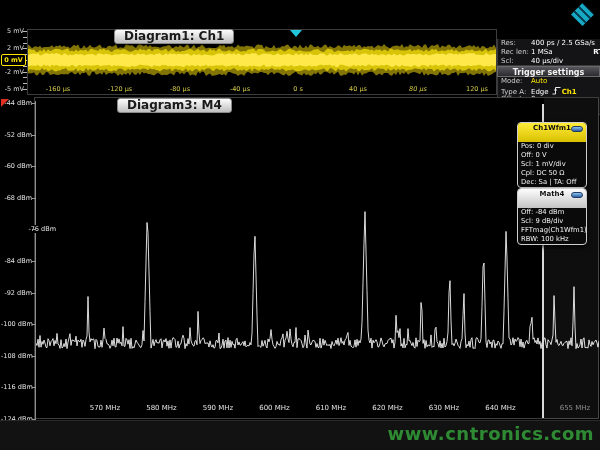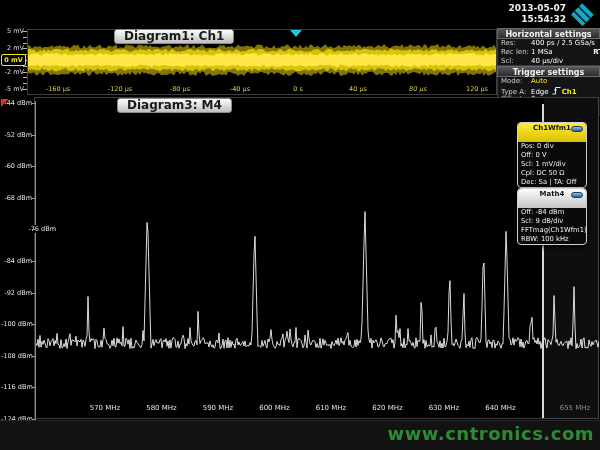--- a/index.html
+++ b/index.html
@@ -60,24 +60,20 @@
   .right-freq{position:absolute;left:554px;top:404px;width:42px;text-align:center;font-size:7px;color:#8f8f8f;}
   
   .bottombar{position:absolute;left:0;top:420px;width:600px;height:30px;background:#121212;border-top:1px solid #2a2a2a;}
   .watermark{position:absolute;right:6px;top:423px;font-size:18px;font-weight:600;letter-spacing:.5px;}
 </style>
 </head>
 <body>
 
 <div id="screen">
 
-  <div class="stamp">
-    <div>2013-05-07</div>
-    <div>15:54:32</div>
-  </div>
   <div class="rs-logo"></div>
 
   <div class="frame" style="left:27px;top:29px;width:470px;height:66px;"></div>
   <svg id="wave-svg" class="abs" style="left:28px;top:30px;" width="468" height="52" viewBox="0 0 468 52">
       <polygon points="0,14.6 2,16.1 4,18.2 6,16.7 8,16.3 10,17.2 12,15.8 14,17.9 16,16.9 18,17.1 20,17.0 22,16.8 24,15.2 26,17.5 28,15.7 30,16.2 32,14.9 34,16.9 36,15.5 38,17.0 40,16.5 42,18.3 44,16.4 46,14.7 48,15.9 50,14.5 52,18.2 54,18.3 56,15.2 58,18.0 60,17.1 62,14.7 64,17.1 66,17.4 68,16.9 70,15.7 72,14.6 74,17.8 76,17.4 78,18.2 80,16.0 82,15.8 84,16.8 86,15.9 88,14.1 90,18.4 92,17.3 94,17.7 96,17.8 98,14.1 100,14.7 102,15.4 104,14.9 106,16.8 108,17.9 110,14.8 112,14.1 114,15.0 116,16.2 118,14.3 120,17.0 122,15.1 124,16.9 126,16.6 128,16.8 130,17.0 132,17.8 134,17.0 136,16.2 138,16.2 140,15.1 142,15.3 144,18.0 146,17.5 148,15.9 150,17.3 152,14.9 154,16.4 156,17.4 158,15.0 160,14.0 162,18.4 164,16.9 166,14.2 168,18.5 170,17.0 172,16.5 174,14.0 176,16.6 178,18.4 180,17.8 182,17.7 184,17.9 186,18.0 188,18.1 190,16.9 192,14.6 194,16.0 196,14.5 198,17.7 200,16.3 202,16.8 204,15.9 206,17.7 208,17.0 210,14.6 212,16.6 214,16.3 216,16.8 218,15.8 220,15.7 222,16.6 224,16.2 226,18.3 228,15.4 230,14.3 232,14.9 234,14.7 236,18.5 238,15.9 240,17.3 242,17.9 244,17.7 246,15.0 248,18.4 250,17.5 252,17.7 254,15.9 256,16.6 258,15.1 260,14.4 262,17.0 264,18.2 266,15.7 268,16.3 270,18.1 272,14.4 274,17.4 276,18.0 278,15.6 280,18.1 282,14.2 284,14.9 286,17.0 288,17.0 290,15.8 292,17.7 294,17.2 296,15.0 298,14.5 300,17.7 302,16.0 304,17.3 306,18.1 308,17.3 310,15.3 312,16.1 314,18.0 316,14.7 318,16.3 320,15.7 322,15.5 324,16.7 326,14.8 328,17.0 330,15.3 332,14.9 334,17.8 336,16.3 338,17.0 340,16.0 342,16.6 344,15.8 346,17.9 348,16.4 350,15.0 352,16.1 354,16.6 356,14.1 358,16.2 360,17.2 362,18.5 364,16.6 366,15.9 368,15.4 370,15.7 372,16.5 374,14.1 376,17.8 378,16.2 380,16.8 382,14.2 384,15.6 386,16.6 388,16.0 390,14.7 392,16.1 394,17.7 396,14.4 398,14.6 400,18.4 402,16.5 404,15.1 406,16.0 408,14.8 410,14.2 412,17.9 414,15.4 416,16.5 418,16.8 420,14.4 422,14.9 424,17.4 426,16.6 428,18.3 430,16.6 432,14.9 434,17.7 436,17.3 438,16.5 440,15.8 442,15.3 444,16.8 446,15.1 448,17.5 450,15.8 452,18.5 454,16.1 456,16.3 458,17.9 460,18.2 462,16.4 464,17.3 466,14.4 468,18.1 468,42.0 466,42.5 464,44.2 462,45.0 460,46.0 458,42.9 456,45.9 454,42.6 452,44.3 450,43.4 448,43.7 446,45.3 444,44.7 442,43.6 440,45.5 438,42.4 436,42.9 434,43.2 432,43.1 430,45.9 428,41.7 426,43.0 424,43.0 422,44.8 420,45.6 418,44.2 416,43.8 414,44.9 412,41.7 410,44.7 408,45.6 406,44.8 404,44.0 402,43.9 400,45.6 398,43.3 396,45.8 394,41.6 392,44.2 390,43.2 388,42.6 386,42.0 384,42.6 382,43.2 380,44.7 378,41.7 376,44.1 374,42.6 372,45.3 370,41.5 368,45.0 366,43.1 364,45.8 362,45.2 360,43.0 358,43.0 356,43.1 354,45.6 352,43.4 350,44.4 348,45.5 346,43.0 344,41.8 342,41.7 340,42.3 338,43.6 336,43.4 334,45.8 332,42.0 330,45.5 328,41.8 326,44.5 324,43.0 322,42.7 320,42.4 318,45.1 316,44.4 314,45.7 312,45.5 310,41.8 308,43.0 306,44.7 304,41.9 302,43.7 300,42.4 298,41.7 296,41.8 294,44.1 292,44.7 290,41.9 288,44.2 286,43.2 284,45.6 282,45.8 280,44.3 278,45.3 276,42.9 274,45.6 272,44.6 270,44.1 268,41.6 266,42.8 264,43.9 262,45.8 260,45.8 258,43.6 256,45.4 254,44.8 252,43.5 250,42.4 248,42.8 246,44.4 244,42.0 242,43.0 240,45.2 238,43.1 236,43.0 234,41.9 232,42.0 230,43.6 228,43.0 226,42.8 224,43.9 222,43.0 220,41.7 218,43.1 216,46.0 214,44.3 212,44.4 210,46.0 208,44.1 206,43.7 204,43.1 202,42.1 200,42.1 198,45.7 196,44.0 194,45.2 192,43.9 190,44.4 188,45.3 186,45.6 184,46.0 182,43.4 180,44.4 178,46.0 176,42.0 174,41.6 172,43.5 170,41.8 168,45.9 166,44.8 164,44.4 162,45.8 160,41.9 158,42.3 156,44.6 154,42.4 152,44.2 150,42.1 148,41.7 146,45.5 144,43.9 142,43.3 140,44.7 138,45.0 136,44.8 134,45.2 132,44.2 130,42.7 128,43.9 126,45.6 124,44.8 122,44.1 120,44.0 118,42.7 116,43.5 114,41.8 112,45.0 110,42.5 108,44.9 106,44.2 104,41.8 102,45.6 100,42.8 98,44.8 96,43.4 94,45.4 92,43.8 90,46.0 88,43.4 86,42.4 84,43.7 82,42.9 80,43.5 78,44.9 76,41.7 74,44.7 72,42.9 70,44.3 68,44.6 66,41.6 64,41.9 62,45.8 60,45.5 58,42.0 56,43.3 54,42.8 52,45.2 50,42.2 48,44.2 46,43.9 44,42.0 42,42.7 40,44.4 38,43.9 36,44.6 34,44.0 32,44.4 30,45.0 28,44.8 26,44.1 24,44.6 22,45.1 20,42.2 18,42.1 16,44.8 14,45.1 12,42.2 10,44.9 8,45.5 6,42.3 4,43.2 2,43.3 0,43.4" fill="#8a7a06" opacity="0.95"></polygon>
       <polygon points="0,19.1 2,19.0 4,20.1 6,19.4 8,21.7 10,22.0 12,20.0 14,21.5 16,18.8 18,21.7 20,19.2 22,21.0 24,20.5 26,19.3 28,18.7 30,19.1 32,19.2 34,20.4 36,19.7 38,18.9 40,18.5 42,21.4 44,20.4 46,21.8 48,19.6 50,21.5 52,19.9 54,20.3 56,20.4 58,19.4 60,21.7 62,19.2 64,18.8 66,19.7 68,20.0 70,21.1 72,18.7 74,19.7 76,18.6 78,20.4 80,19.6 82,21.3 84,21.9 86,20.0 88,19.5 90,19.0 92,20.0 94,19.5 96,19.1 98,19.8 100,21.0 102,21.8 104,21.5 106,20.2 108,19.8 110,20.5 112,18.6 114,20.1 116,19.4 118,20.8 120,19.1 122,19.0 124,21.4 126,19.3 128,19.2 130,18.8 132,20.2 134,20.5 136,19.8 138,18.7 140,21.4 142,20.8 144,18.8 146,20.1 148,21.9 150,21.1 152,21.9 154,21.0 156,21.0 158,20.2 160,19.6 162,18.9 164,19.4 166,21.1 168,20.0 170,18.8 172,20.8 174,20.3 176,19.5 178,21.8 180,21.2 182,18.6 184,20.5 186,19.4 188,21.4 190,18.7 192,18.7 194,20.9 196,21.3 198,21.4 200,20.5 202,20.2 204,21.7 206,20.9 208,18.9 210,20.0 212,21.4 214,21.4 216,20.9 218,21.6 220,19.6 222,19.4 224,18.7 226,18.8 228,21.2 230,19.0 232,19.1 234,18.9 236,19.7 238,21.9 240,21.5 242,21.5 244,20.6 246,21.1 248,21.6 250,20.6 252,19.0 254,19.9 256,21.6 258,20.9 260,19.2 262,18.6 264,19.8 266,19.9 268,21.6 270,20.7 272,20.3 274,20.9 276,21.5 278,21.5 280,21.5 282,21.5 284,20.7 286,19.6 288,19.4 290,19.1 292,20.8 294,21.8 296,21.9 298,19.7 300,18.6 302,19.2 304,19.2 306,21.9 308,21.4 310,20.2 312,21.0 314,21.3 316,21.0 318,20.9 320,20.2 322,21.5 324,19.7 326,21.8 328,19.2 330,19.6 332,20.3 334,19.4 336,18.8 338,19.1 340,19.2 342,20.3 344,19.5 346,21.0 348,19.6 350,20.0 352,19.5 354,21.3 356,19.4 358,19.9 360,21.6 362,18.5 364,18.7 366,20.2 368,19.8 370,19.2 372,20.6 374,20.2 376,20.4 378,20.4 380,20.0 382,19.1 384,21.6 386,19.8 388,20.6 390,19.0 392,20.2 394,20.3 396,21.8 398,19.3 400,21.2 402,20.8 404,18.8 406,19.9 408,19.1 410,21.6 412,21.1 414,20.2 416,21.0 418,20.7 420,19.5 422,20.3 424,19.1 426,21.4 428,19.4 430,21.6 432,22.0 434,20.7 436,21.3 438,19.5 440,20.3 442,20.4 444,19.3 446,20.9 448,21.2 450,20.8 452,20.2 454,21.8 456,20.2 458,18.7 460,21.7 462,20.2 464,20.2 466,20.3 468,18.9 468,41.1 466,38.8 464,40.1 462,41.2 460,41.3 458,39.8 456,38.4 454,40.3 452,38.5 450,39.1 448,41.0 446,39.0 444,40.8 442,38.4 440,38.7 438,40.0 436,40.4 434,40.8 432,38.8 430,41.0 428,39.0 426,38.6 424,39.4 422,40.2 420,38.2 418,38.7 416,40.7 414,39.8 412,40.8 410,39.1 408,39.5 406,41.5 404,39.0 402,39.1 400,38.4 398,40.5 396,38.0 394,40.0 392,39.0 390,38.9 388,38.4 386,38.6 384,39.7 382,39.7 380,40.1 378,40.9 376,38.9 374,39.1 372,40.1 370,38.7 368,40.8 366,38.8 364,39.9 362,40.4 360,38.6 358,41.2 356,38.9 354,38.7 352,38.8 350,38.1 348,39.7 346,41.0 344,38.1 342,39.8 340,40.2 338,40.1 336,40.6 334,38.8 332,41.0 330,40.9 328,38.4 326,39.6 324,38.4 322,38.4 320,39.6 318,41.4 316,39.3 314,40.1 312,39.9 310,38.6 308,41.4 306,39.9 304,38.4 302,38.0 300,41.1 298,40.6 296,38.2 294,39.1 292,39.7 290,39.8 288,40.6 286,40.0 284,38.9 282,40.5 280,40.6 278,39.4 276,39.4 274,40.6 272,41.1 270,41.3 268,41.3 266,40.1 264,39.5 262,40.3 260,39.9 258,41.3 256,39.5 254,38.6 252,40.1 250,39.2 248,39.7 246,39.8 244,38.1 242,39.0 240,39.9 238,39.0 236,40.3 234,38.7 232,40.5 230,40.5 228,39.2 226,38.5 224,41.4 222,38.4 220,40.3 218,40.9 216,39.2 214,40.4 212,39.7 210,41.1 208,39.4 206,38.1 204,38.9 202,39.9 200,39.6 198,39.7 196,41.4 194,39.2 192,39.9 190,39.3 188,38.4 186,41.1 184,40.4 182,38.4 180,38.3 178,38.8 176,40.5 174,38.9 172,41.2 170,39.9 168,38.8 166,40.0 164,41.5 162,39.4 160,41.3 158,38.4 156,40.2 154,41.0 152,39.4 150,40.1 148,38.8 146,39.5 144,41.3 142,38.5 140,39.6 138,39.6 136,39.0 134,39.8 132,41.4 130,40.2 128,40.1 126,38.9 124,39.4 122,38.3 120,40.2 118,39.0 116,38.4 114,38.7 112,40.0 110,38.7 108,39.2 106,39.4 104,38.7 102,40.1 100,38.8 98,40.7 96,40.6 94,38.7 92,38.5 90,38.8 88,41.3 86,40.0 84,41.3 82,41.2 80,40.6 78,38.8 76,40.2 74,39.6 72,40.2 70,38.2 68,40.1 66,40.4 64,40.6 62,38.8 60,40.7 58,38.1 56,41.2 54,40.9 52,39.7 50,41.4 48,38.4 46,40.2 44,40.8 42,40.6 40,40.8 38,38.0 36,38.9 34,39.2 32,40.6 30,40.6 28,41.5 26,41.1 24,39.2 22,40.6 20,41.3 18,39.3 16,39.9 14,38.0 12,40.6 10,39.9 8,40.5 6,39.6 4,39.7 2,39.1 0,41.2" fill="#d8c406" opacity="1"></polygon>
       <polygon points="0,25.3 2,24.3 4,23.7 6,23.5 8,23.9 10,23.1 12,25.4 14,24.9 16,23.8 18,23.2 20,23.6 22,24.2 24,23.0 26,24.2 28,23.0 30,23.6 32,24.2 34,25.5 36,23.3 38,24.1 40,25.5 42,24.6 44,25.3 46,24.7 48,24.1 50,24.6 52,24.2 54,24.3 56,25.5 58,24.8 60,24.1 62,24.3 64,23.7 66,24.8 68,25.5 70,23.5 72,23.4 74,24.0 76,24.7 78,23.6 80,24.6 82,24.5 84,25.5 86,24.4 88,24.2 90,24.6 92,24.2 94,23.5 96,24.1 98,23.9 100,24.6 102,24.5 104,23.6 106,25.2 108,24.7 110,23.3 112,24.5 114,24.0 116,23.8 118,25.3 120,24.5 122,24.2 124,24.0 126,25.2 128,23.8 130,23.8 132,23.3 134,25.3 136,24.7 138,23.2 140,24.7 142,23.2 144,24.3 146,23.6 148,24.4 150,23.9 152,23.9 154,24.3 156,24.3 158,24.0 160,23.5 162,25.2 164,25.4 166,23.7 168,25.3 170,24.5 172,24.5 174,25.4 176,24.4 178,24.4 180,25.0 182,25.2 184,25.5 186,25.2 188,24.3 190,23.6 192,23.7 194,23.1 196,24.4 198,24.5 200,23.5 202,23.6 204,24.6 206,23.0 208,24.9 210,23.2 212,24.2 214,25.2 216,24.9 218,23.4 220,23.9 222,24.2 224,23.0 226,23.4 228,23.1 230,25.4 232,24.9 234,24.1 236,23.6 238,23.8 240,24.0 242,23.8 244,24.7 246,25.2 248,24.3 250,23.3 252,24.7 254,24.9 256,23.9 258,24.7 260,23.5 262,24.3 264,25.0 266,25.2 268,23.1 270,25.0 272,24.3 274,23.6 276,25.3 278,23.6 280,25.3 282,23.1 284,24.4 286,25.0 288,25.1 290,24.9 292,23.6 294,23.4 296,23.4 298,25.4 300,25.3 302,23.0 304,25.1 306,24.2 308,24.6 310,24.9 312,23.2 314,23.7 316,25.0 318,24.8 320,24.7 322,23.9 324,24.5 326,23.6 328,23.5 330,25.0 332,25.1 334,23.7 336,23.5 338,23.5 340,24.4 342,25.0 344,23.4 346,24.9 348,23.9 350,25.4 352,24.7 354,24.2 356,24.4 358,25.4 360,23.9 362,24.4 364,25.3 366,23.4 368,24.9 370,25.3 372,23.8 374,25.3 376,25.4 378,24.5 380,23.5 382,24.5 384,24.0 386,24.0 388,24.4 390,24.3 392,23.4 394,25.1 396,25.2 398,23.7 400,25.3 402,25.3 404,24.4 406,24.3 408,23.4 410,23.4 412,24.3 414,23.6 416,24.1 418,25.0 420,23.6 422,23.2 424,23.6 426,24.5 428,23.5 430,24.8 432,23.6 434,24.2 436,24.2 438,23.6 440,23.5 442,23.0 444,23.4 446,23.1 448,25.1 450,24.5 452,24.9 454,24.9 456,25.3 458,23.1 460,24.2 462,25.0 464,24.4 466,23.9 468,24.0 468,34.9 466,36.4 464,34.9 462,36.2 460,36.1 458,35.8 456,36.8 454,35.4 452,34.9 450,34.7 448,35.7 446,35.2 444,36.0 442,36.1 440,35.3 438,36.0 436,36.1 434,36.0 432,35.4 430,34.7 428,35.7 426,35.2 424,36.7 422,34.7 420,35.4 418,36.2 416,34.7 414,34.7 412,35.3 410,35.9 408,34.6 406,35.2 404,35.8 402,34.6 400,37.0 398,35.4 396,35.2 394,34.9 392,36.4 390,36.9 388,35.8 386,35.0 384,36.7 382,36.7 380,35.9 378,36.2 376,35.9 374,35.0 372,36.4 370,36.4 368,34.7 366,36.4 364,37.0 362,36.1 360,34.9 358,34.8 356,35.6 354,34.9 352,35.4 350,35.7 348,35.3 346,35.6 344,36.1 342,34.7 340,34.6 338,36.2 336,35.7 334,34.9 332,36.2 330,34.9 328,36.6 326,34.8 324,35.9 322,36.7 320,36.3 318,36.1 316,35.0 314,34.7 312,34.6 310,37.0 308,37.0 306,35.2 304,36.2 302,34.5 300,35.2 298,34.8 296,35.4 294,34.8 292,34.8 290,35.4 288,36.5 286,35.8 284,36.7 282,35.4 280,35.7 278,36.7 276,35.9 274,36.1 272,35.1 270,36.0 268,36.0 266,36.8 264,35.2 262,35.4 260,36.4 258,35.4 256,35.5 254,35.8 252,36.7 250,36.6 248,36.7 246,36.3 244,35.3 242,36.7 240,36.5 238,36.9 236,34.5 234,35.8 232,36.7 230,36.2 228,36.3 226,35.4 224,36.4 222,35.6 220,36.6 218,36.8 216,36.0 214,35.8 212,36.8 210,34.7 208,35.4 206,35.4 204,35.1 202,35.9 200,36.0 198,36.7 196,35.5 194,35.2 192,35.4 190,35.6 188,35.2 186,35.7 184,36.1 182,35.7 180,36.3 178,34.8 176,35.8 174,35.8 172,36.8 170,35.1 168,35.9 166,36.0 164,34.7 162,36.3 160,35.5 158,35.3 156,36.9 154,36.6 152,35.9 150,35.9 148,35.5 146,36.2 144,36.3 142,35.7 140,36.2 138,34.9 136,35.3 134,34.8 132,36.6 130,35.8 128,35.9 126,35.1 124,37.0 122,36.0 120,35.5 118,35.2 116,35.3 114,35.1 112,34.6 110,35.4 108,36.2 106,36.6 104,35.4 102,36.9 100,36.7 98,36.7 96,36.3 94,35.9 92,35.7 90,35.6 88,36.1 86,35.1 84,36.8 82,34.9 80,35.0 78,35.4 76,35.2 74,35.8 72,36.1 70,34.8 68,35.3 66,35.3 64,35.7 62,35.4 60,35.5 58,35.2 56,35.2 54,36.2 52,34.7 50,35.6 48,37.0 46,35.8 44,34.7 42,36.1 40,36.7 38,35.8 36,36.6 34,35.4 32,36.4 30,35.5 28,34.8 26,35.9 24,34.6 22,37.0 20,34.9 18,36.1 16,34.5 14,36.3 12,36.5 10,34.7 8,35.7 6,35.7 4,35.4 2,35.8 0,36.5" fill="#ffe94a" opacity="1"></polygon>
     </svg>
   <div id="d1-xlabels">
       <div class="t-xlab" style="left: 38px;">-160 µs</div>
@@ -103,21 +99,20 @@
       <div class="ytick" style="left: 23px; top: 54px;"></div>
       <div class="ytick" style="left: 23px; top: 48px;"></div>
       <div class="ytick" style="left: 23px; top: 43px;"></div>
       <div class="ytick" style="left: 23px; top: 37px;"></div>
       <div class="ytick" style="left: 23px; top: 31px;"></div>
     </div>
   <div class="zero-chip">0 mV</div>
   <div class="tab" style="left:114px;top:29px;">Diagram1: Ch1</div>
   <div class="trig-mark"></div>
 
-  <div class="sect-hdr" style="top:28px;">Horizontal settings</div>
   <div class="sect-body" style="top:39px;height:27px;" id="hs-rows">
       <div class="srow"><span class="slabel">Res:</span><span class="sval">400 ps / 2.5 GSa/s</span></div>
       <div class="srow"><span class="slabel">Rec len:</span><span class="sval">1 MSa</span><span class="sright">RT</span></div>
       <div class="srow"><span class="slabel">Scl:</span><span class="sval">40 µs/div</span></div>
     </div>
   <div class="sect-hdr" style="top:66px;">Trigger settings</div>
   <div class="sect-body" style="top:77px;height:38px;" id="ts-rows">
       <div class="srow"><span class="slabel">Mode:</span><span class="sval accent">Auto</span></div>
       <div class="srow"><span class="slabel">Type A:</span><span class="sval">Edge</span><svg width="9" height="9" viewBox="0 0 9 9" style="vertical-align: -1px; margin: 0px 1px 0px 3px;">
           <path d="M0.5 8 H3.5 V1.5 H8.5" stroke="#e8e8e8" stroke-width="1" fill="none"></path>

